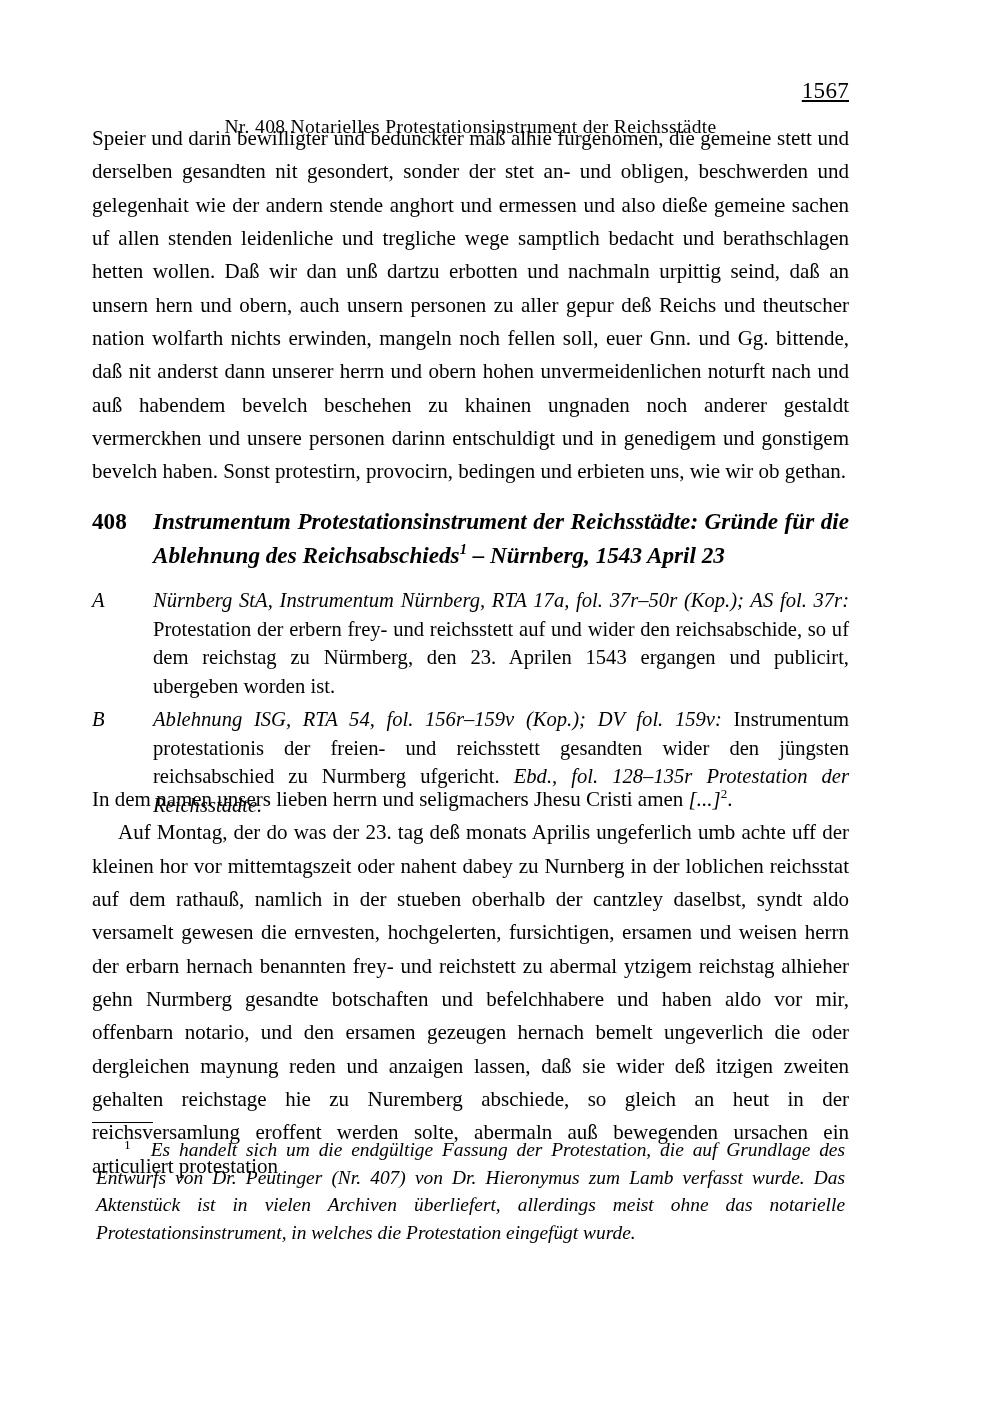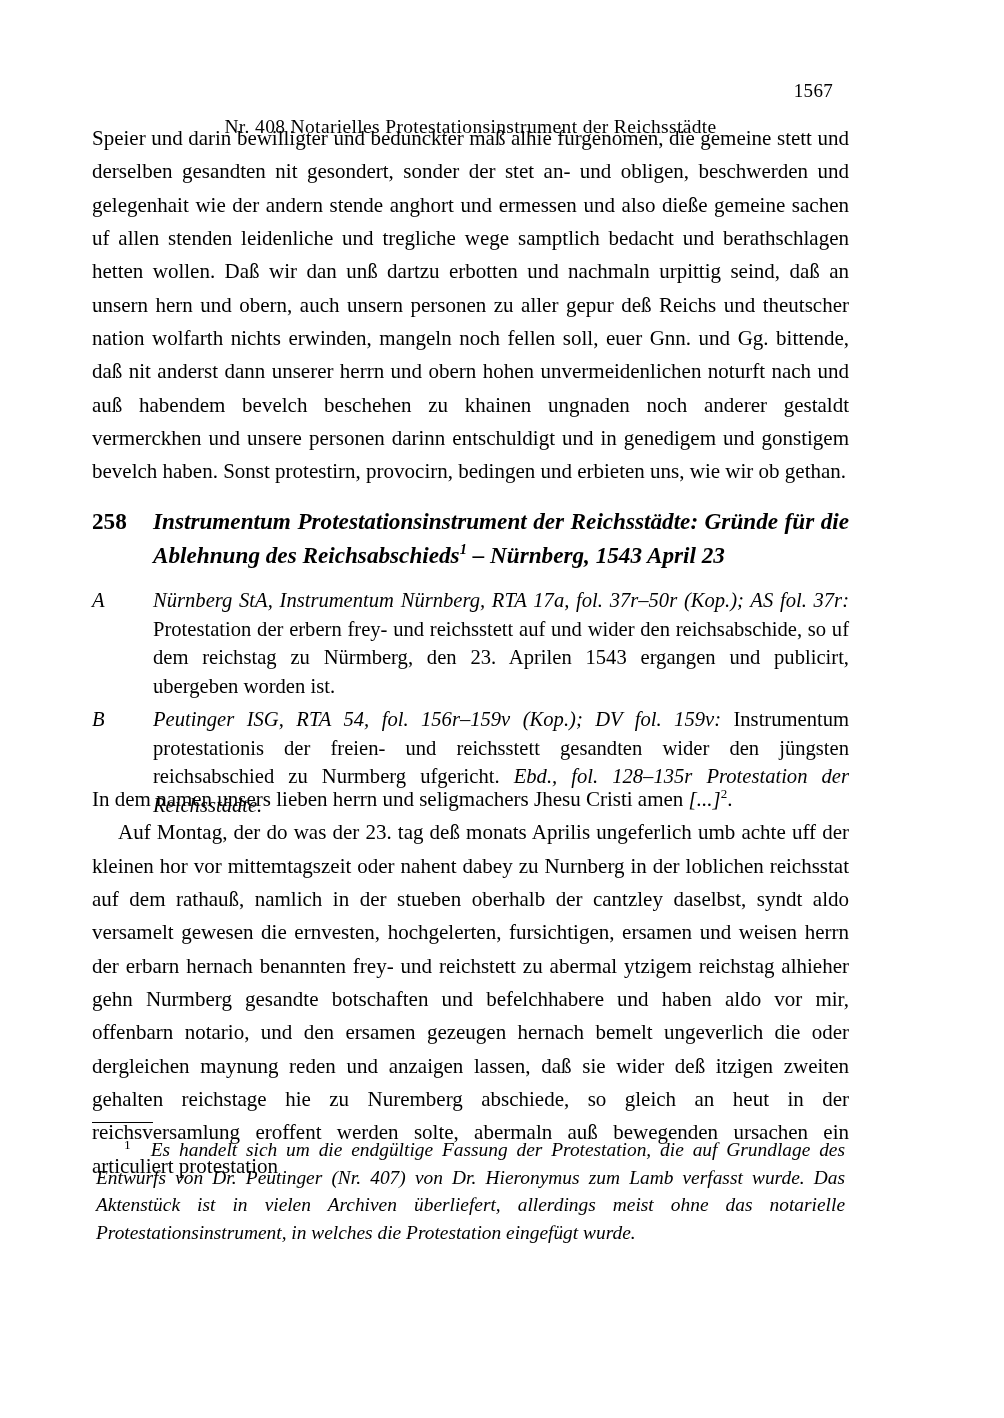--- a/index.html
+++ b/index.html
@@ -38,25 +38,26 @@
     width: 757px;
     text-align: center;
     font-size: 19.5px;
     letter-spacing: 0.35px;
     line-height: 30px;
     white-space: nowrap;
     margin-top: 36px;
   }
   .runhead-folio {
     position: absolute;
-    right: 16px;
-    top: 0;
-    font-size: 19px;
+    right: 0;
+    top: 0;
+    font-size: 23px;
     line-height: 30px;
     letter-spacing: 0.3px;
+    text-decoration: underline;
   }
 
   
   .body-col {
     position: absolute;
     left: 0;
     top: 122px;
     width: 757px;
   }
 
@@ -176,34 +177,34 @@
   <div class="runhead">
     <div class="runhead-title">Nr. 408 Notarielles Protestationsinstrument der Reichsstädte</div>
     <div class="runhead-folio">1567</div>
   </div>
 
   <div class="body-col">
     <p class="para">Speier und darin bewilligter und bedunckter maß alhie furgenomen, die gemeine stett und derselben gesandten nit gesondert, sonder der stet an- und obligen, beschwerden und gelegenhait wie der andern stende anghort und ermessen und also dieße gemeine sachen uf allen stenden leidenliche und tregliche wege samptlich bedacht und berathschlagen hetten wollen. Daß wir dan unß dartzu erbotten und nachmaln urpittig seind, daß an unsern hern und obern, auch unsern personen zu aller gepur deß Reichs und theutscher nation wolfarth nichts erwinden, mangeln noch fellen soll, euer Gnn. und Gg. bittende, daß nit anderst dann unserer herrn und obern hohen unvermeidenlichen noturft nach und auß habendem bevelch beschehen zu khainen ungnaden noch anderer gestaldt vermerckhen und unsere personen darinn entschuldigt und in genedigem und gonstigem bevelch haben. Sonst protestirn, provocirn, bedingen und erbieten uns, wie wir ob gethan.</p>
   </div>
 
   <div class="section-head">
-    <span class="num">258</span>
+    <span class="num">408</span>
     <span class="title"><span>Instrumentum Protestationsinstrument der Reichsstädte: Gründe für die Ablehnung des Reichsabschieds</span><sup>1</sup><span> – Nürnberg, 1543 April 23</span></span>
   </div>
 
   <div class="apparatus">
 
     <div class="app-entry">
       <span class="sigil">A</span>
       <span class="app-text"><i>Nürnberg StA, Instrumentum Nürnberg, RTA 17a, fol. 37r–50r (Kop.); AS fol. 37r:</i><span class="rm"> Protestation der erbern frey- und reichsstett auf und wider den reichsabschide, so uf dem reichstag zu Nürmberg, den 23. Aprilen 1543 ergangen und publicirt, ubergeben worden ist.</span></span>
     </div>
 
     <div class="app-entry">
       <span class="sigil">B</span>
-      <span class="app-text"><i>Peutinger ISG, RTA 54, fol. 156r–159v (Kop.); DV fol. 159v:</i><span class="rm"> Instrumentum protestationis der freien- und reichsstett gesandten wider den jüngsten reichsabschied zu Nurmberg ufgericht. </span><i>Ebd., fol. 128–135r Protestation der Reichsstädte.</i></span>
+      <span class="app-text"><i>Ablehnung ISG, RTA 54, fol. 156r–159v (Kop.); DV fol. 159v:</i><span class="rm"> Instrumentum protestationis der freien- und reichsstett gesandten wider den jüngsten reichsabschied zu Nurmberg ufgericht. </span><i>Ebd., fol. 128–135r Protestation der Reichsstädte.</i></span>
     </div>
 
   </div>
 
   <div class="lower-text">
     <p class="para"><span>In dem namen unsers lieben herrn und seligmachers Jhesu Cristi amen </span><i>[...]</i><sup>2</sup><span>.</span></p>
     <p class="para indent">Auf Montag, der do was der 23. tag deß monats Aprilis ungeferlich umb achte uff der kleinen hor vor mittemtagszeit oder nahent dabey zu Nurnberg in der loblichen reichsstat auf dem rathauß, namlich in der stueben oberhalb der cantzley daselbst, syndt aldo versamelt gewesen die ernvesten, hochgelerten, fursichtigen, ersamen und weisen herrn der erbarn hernach benannten frey- und reichstett zu abermal ytzigem reichstag alhieher gehn Nurmberg gesandte botschaften und befelchhabere und haben aldo vor mir, offenbarn notario, und den ersamen gezeugen hernach bemelt ungeverlich die oder dergleichen maynung reden und anzaigen lassen, daß sie wider deß itzigen zweiten gehalten reichstage hie zu Nuremberg abschiede, so gleich an heut in der reichsversamlung eroffent werden solte, abermaln auß bewegenden ursachen ein articuliert protestation</p>
   </div>
 
   <div class="footnotes">

